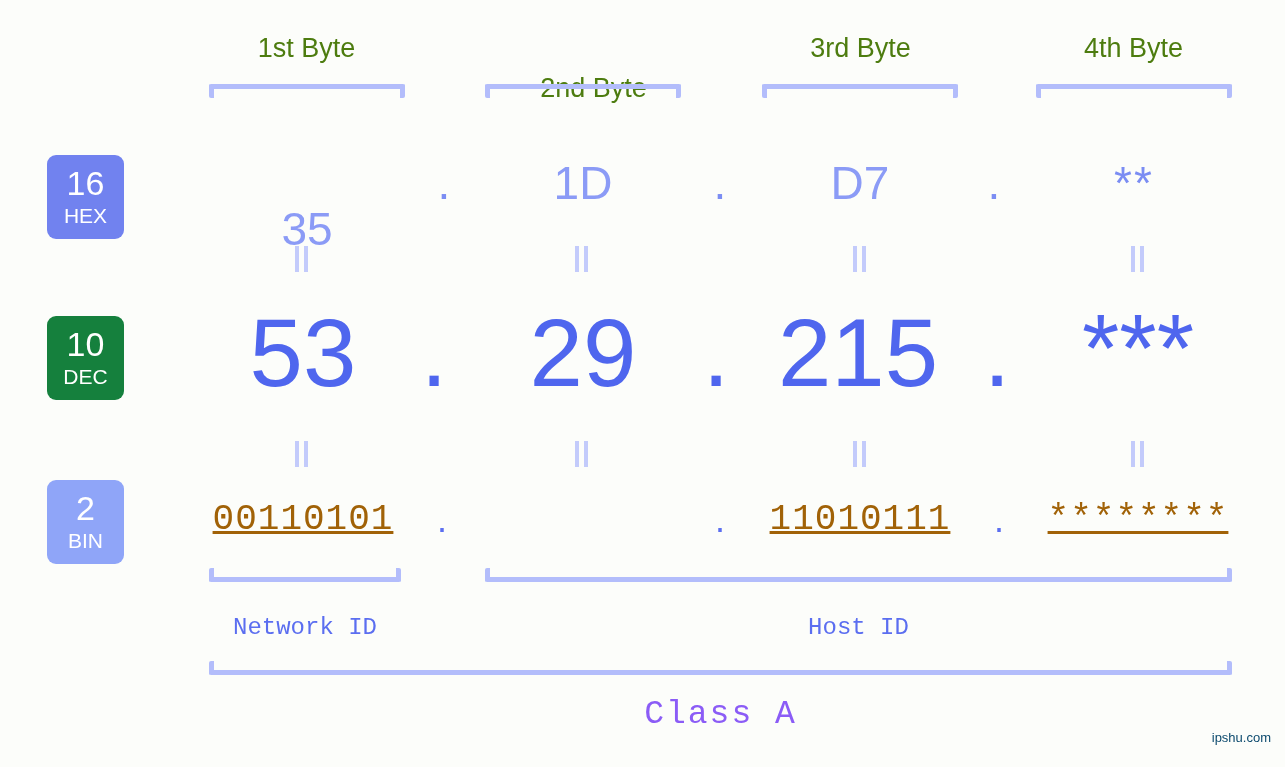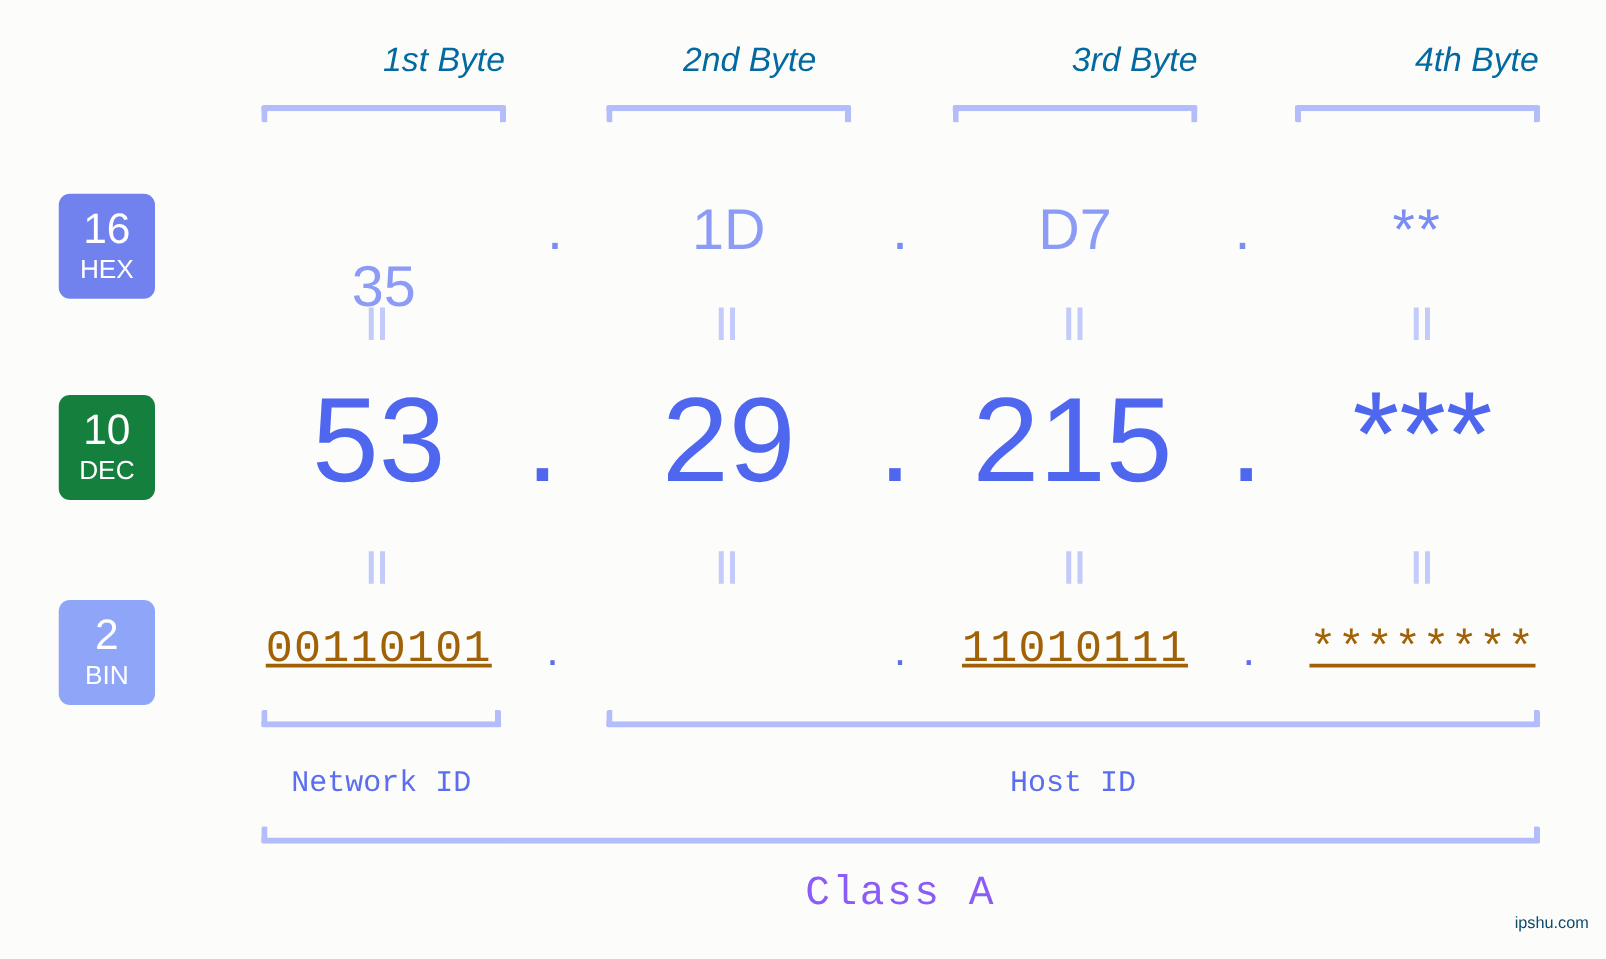--- a/index.html
+++ b/index.html
@@ -12,27 +12,26 @@
     position: relative;
     overflow: hidden;
   }
 
   .stage { position: absolute; inset: 0; }
 
   
   .byte-label {
     position: absolute;
     top: 33px;
-    text-align: right;
+    text-align: center;
     font-size: 27px;
-    color: #0369a1;
+    color: #4d7c0f;
     font-family: "Liberation Sans", sans-serif;
     letter-spacing: 0px;
     white-space: nowrap;
-    font-style: italic;
   }
 
   
   .bracket-down {
     position: absolute;
     top: 84px;
     height: 14px;
     border-top: 5px solid #b3bdfb;
     border-left: 5px solid #b3bdfb;
     border-right: 5px solid #b3bdfb;
@@ -182,21 +181,21 @@
     color: #0c4a6e;
     font-family: Liberation Sans, sans-serif;
   }
 </style>
 </head>
 <body>
 
 <div class="stage">
 
   <div class="byte-label" style="left:209px;width:195px;">1st Byte</div>
-  <div class="byte-label" style="left:458px;width:195px;">2nd Byte</div>
+  <div class="byte-label" style="left:496px;width:195px;margin-top:40px;">2nd Byte</div>
   <div class="byte-label" style="left:763px;width:195px;">3rd Byte</div>
   <div class="byte-label" style="left:1036px;width:195px;">4th Byte</div>
 
   <div class="bracket-down" style="left:209px;width:196px;"></div>
   <div class="bracket-down" style="left:485px;width:196px;"></div>
   <div class="bracket-down" style="left:762px;width:196px;"></div>
   <div class="bracket-down" style="left:1036px;width:196px;"></div>
 
   <div class="badge" id="badge-hex">
     <span class="num">16</span>

